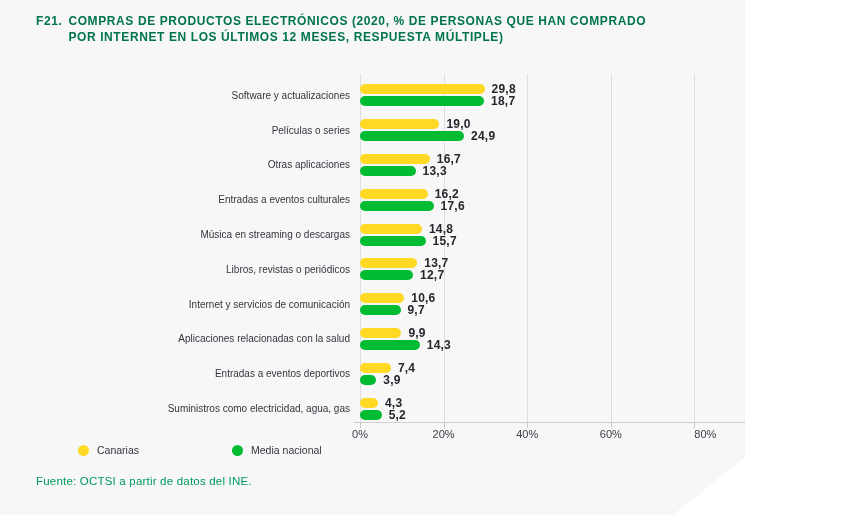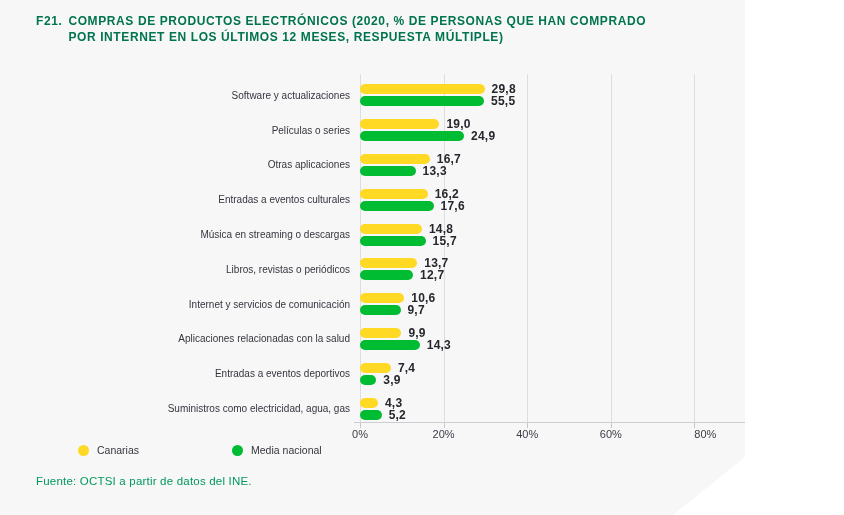--- a/index.html
+++ b/index.html
@@ -73,21 +73,21 @@
   <div class="rows">
       <div class="row">
         <div class="cat-label">Software y actualizaciones</div>
         <div class="bars">
           <div class="bar-line">
             <div class="bar" style="width: 124.6px; background: rgb(255, 217, 35);"></div>
             <span class="val">29,8</span>
           </div>
           <div class="bar-line">
             <div class="bar" style="width: 124.1px; background: rgb(0, 188, 50);"></div>
-            <span class="val">55,5</span>
+            <span class="val">18,7</span>
           </div>
         </div>
       </div>
       <div class="row">
         <div class="cat-label">Películas o series</div>
         <div class="bars">
           <div class="bar-line">
             <div class="bar" style="width: 79.4px; background: rgb(255, 217, 35);"></div>
             <span class="val">19,0</span>
           </div>

